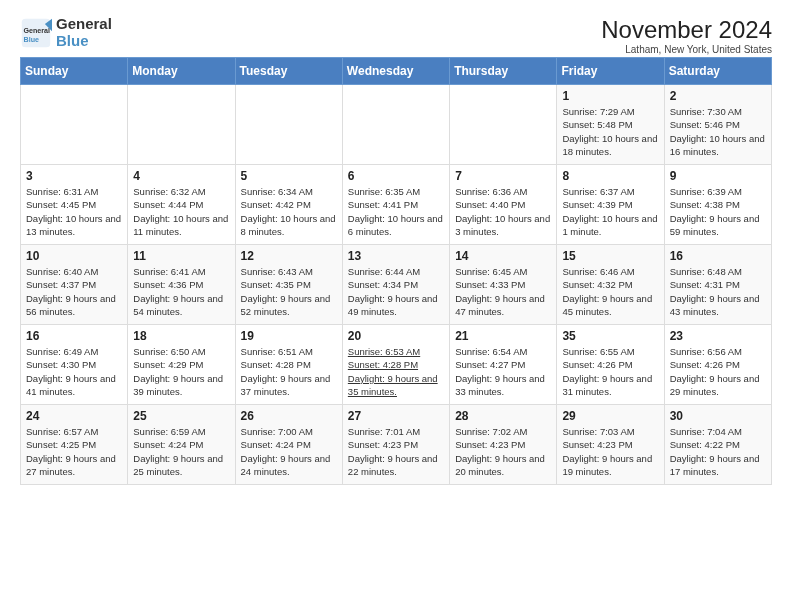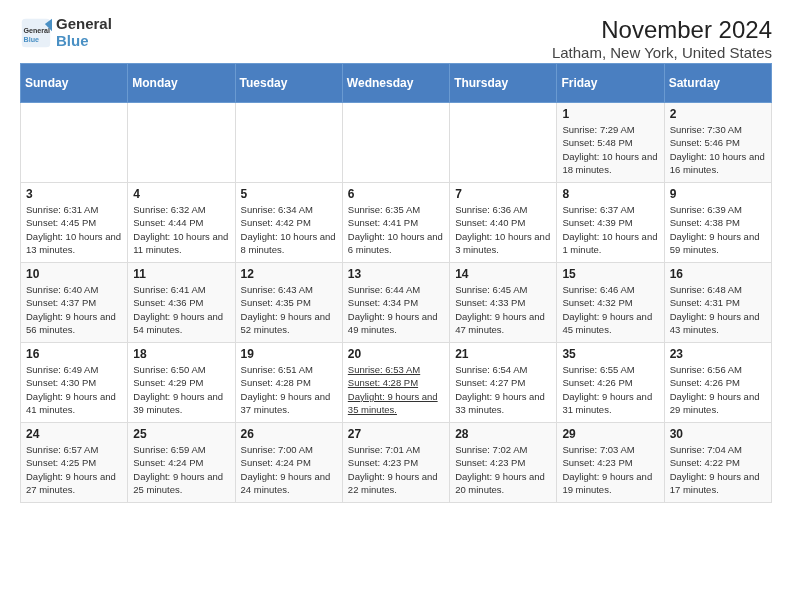--- a/index.html
+++ b/index.html
@@ -42,34 +42,34 @@
     }
     .title-block {
       text-align: right;
     }
     .month-title {
       font-size: 24px;
       font-weight: normal;
       color: #222;
     }
     .location {
-      font-size: 15px;
+      font-size: 10px;
       color: #444;
     }
     table {
       width: 100%;
       border-collapse: collapse;
       table-layout: fixed;
     }
     thead tr th {
       background: #4a7fc1;
       color: #fff;
       font-size: 12px;
       font-weight: bold;
-      padding: 12px 4px;
+      padding: 6px 4px;
       text-align: left;
       border: 1px solid #6a9ad1;
     }
     tbody tr td {
       vertical-align: top;
       padding: 4px 5px;
       font-size: 10px;
       color: #222;
       border: 1px solid #ddd;
       height: 80px;

